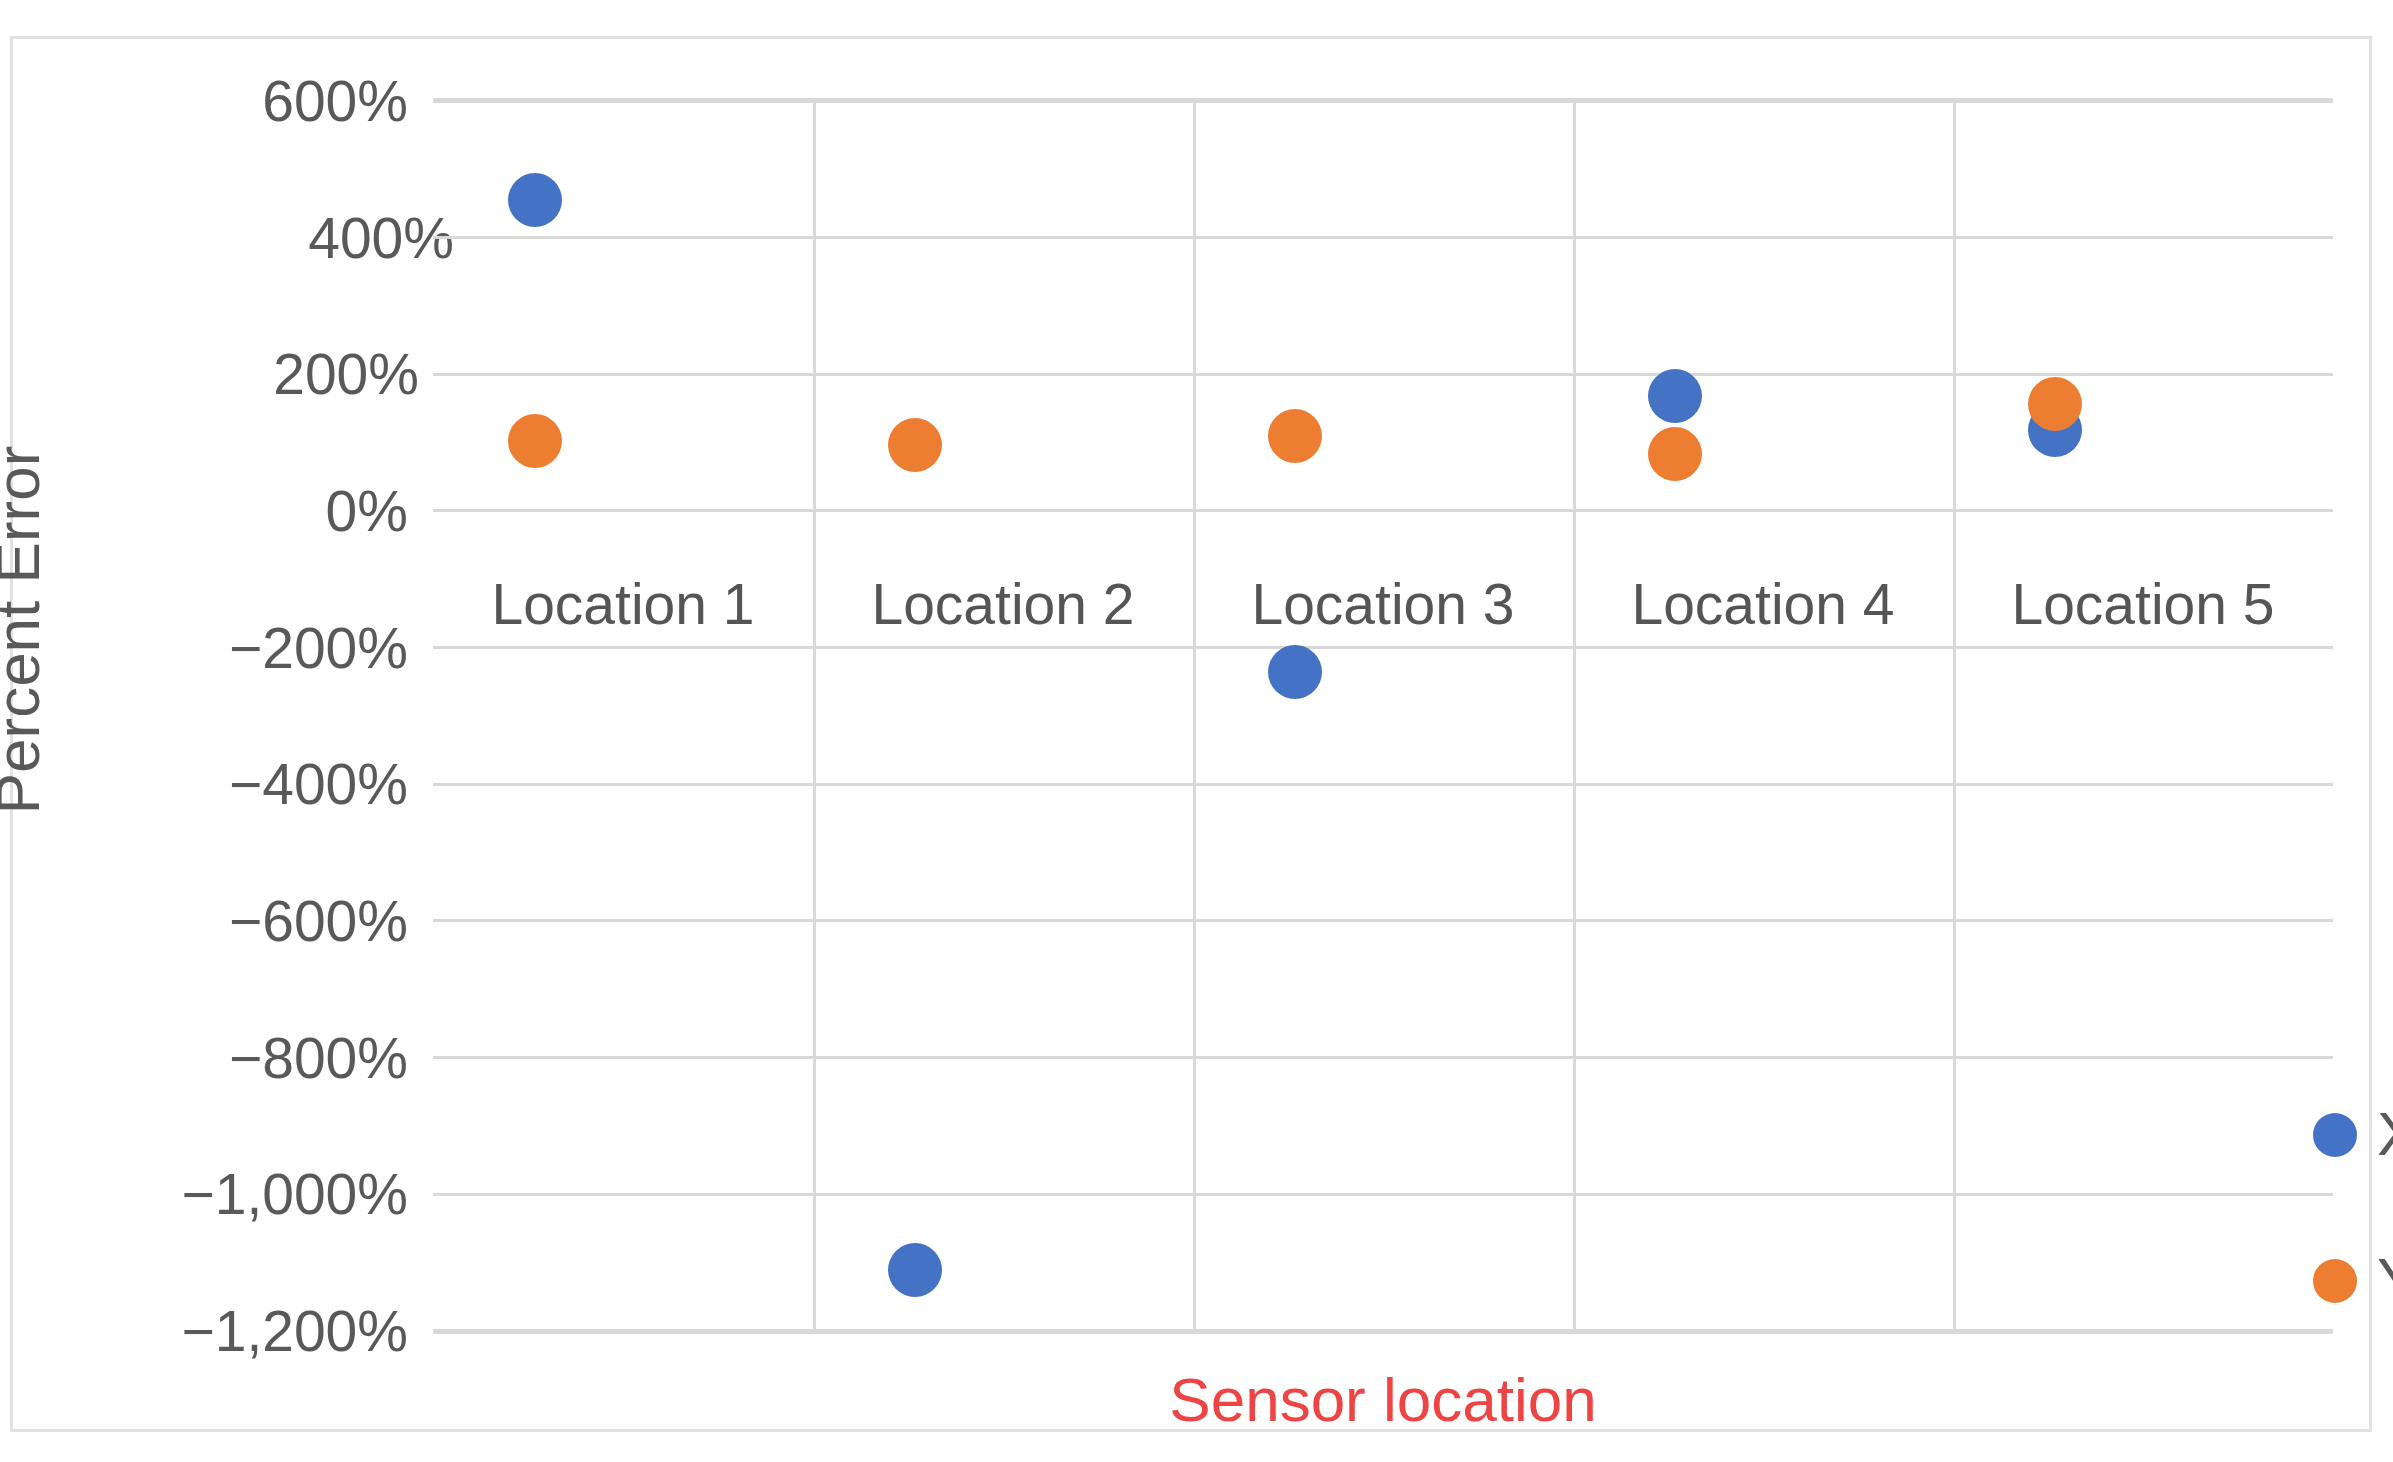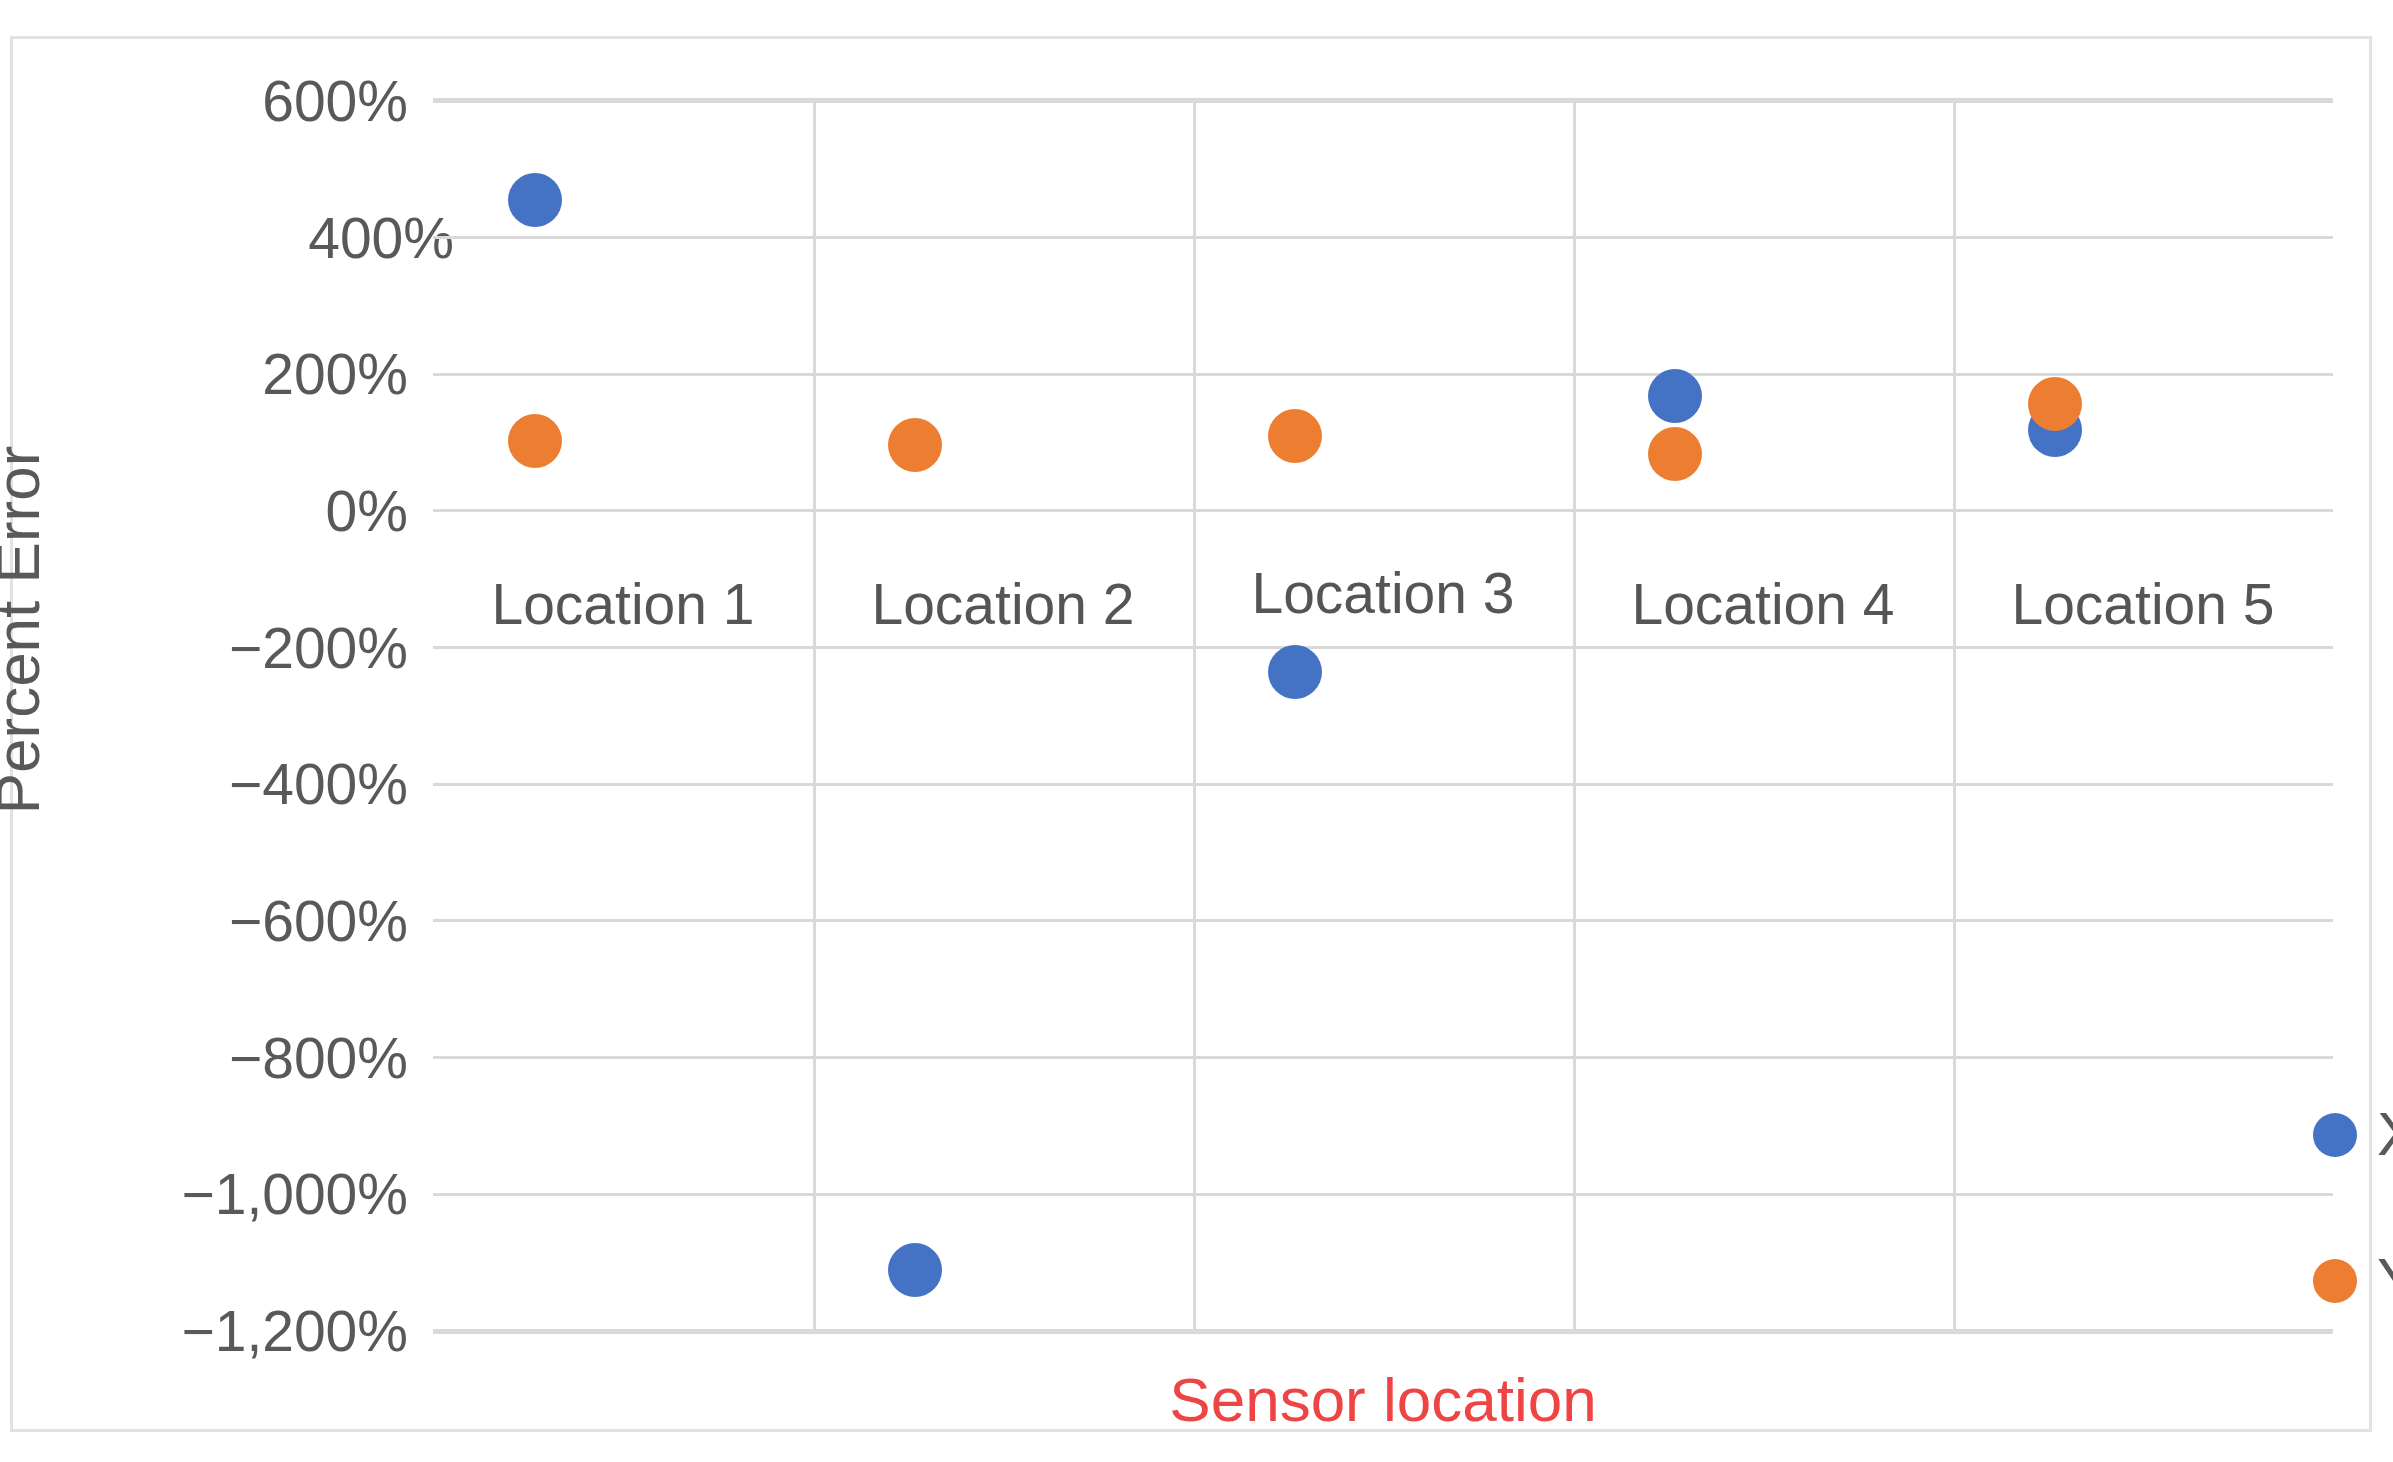--- a/index.html
+++ b/index.html
@@ -57,21 +57,21 @@
 </head>
 <body>
 
 <div id="shot">
   <div id="chart-frame">
 
     <div id="ytitle">Percent Error</div>
 
     <div class="ytick-wrap" style="top:34px;">600%</div>
     <div class="ytick-wrap" style="top:171px;padding-left:46px;">400%</div>
-    <div class="ytick-wrap" style="top:307px;">200%</div>
+    <div class="ytick-wrap" style="top:307px;padding-left:11px;">200%</div>
     <div class="ytick-wrap" style="top:444px;">0%</div>
     <div class="ytick-wrap" style="top:581px;">−200%</div>
     <div class="ytick-wrap" style="top:717px;">−400%</div>
     <div class="ytick-wrap" style="top:854px;">−600%</div>
     <div class="ytick-wrap" style="top:991px;">−800%</div>
     <div class="ytick-wrap" style="top:1127px;">−1,000%</div>
     <div class="ytick-wrap" style="top:1264px;">−1,200%</div>
 
     <div id="plot-area">
       <div id="plot-border-top"></div>
@@ -86,21 +86,21 @@
       <div class="hgrid" style="top:955px;"></div>
       <div class="hgrid" style="top:1092px;"></div>
 
       <div class="vgrid" style="left:380px;"></div>
       <div class="vgrid" style="left:760px;"></div>
       <div class="vgrid" style="left:1140px;"></div>
       <div class="vgrid" style="left:1520px;"></div>
 
       <div class="catlabel" style="left:0px;top:475px;width:380px;">Location 1</div>
       <div class="catlabel" style="left:380px;top:475px;width:380px;">Location 2</div>
-      <div class="catlabel" style="left:760px;top:464px;width:380px;">Location 3</div>
+      <div class="catlabel" style="left:760px;top:475px;width:380px;">Location 3</div>
       <div class="catlabel" style="left:1140px;top:475px;width:380px;">Location 4</div>
       <div class="catlabel" style="left:1520px;top:475px;width:380px;">Location 5</div>
 
       <div id="points-layer">
           <div class="pt x" style="left: 75px; top: 72.0833px; width: 54px; height: 54px; background: rgb(68, 114, 196);"></div>
           <div class="pt x" style="left: 455px; top: 1141.5px; width: 54px; height: 54px; background: rgb(68, 114, 196);"></div>
           <div class="pt x" style="left: 835px; top: 543.583px; width: 54px; height: 54px; background: rgb(68, 114, 196);"></div>
           <div class="pt x" style="left: 1215px; top: 268.2px; width: 54px; height: 54px; background: rgb(68, 114, 196);"></div>
           <div class="pt x" style="left: 1595px; top: 302.367px; width: 54px; height: 54px; background: rgb(68, 114, 196);"></div>
           <div class="pt y" style="left: 75px; top: 312.617px; width: 54px; height: 54px; background: rgb(237, 125, 49);"></div>

